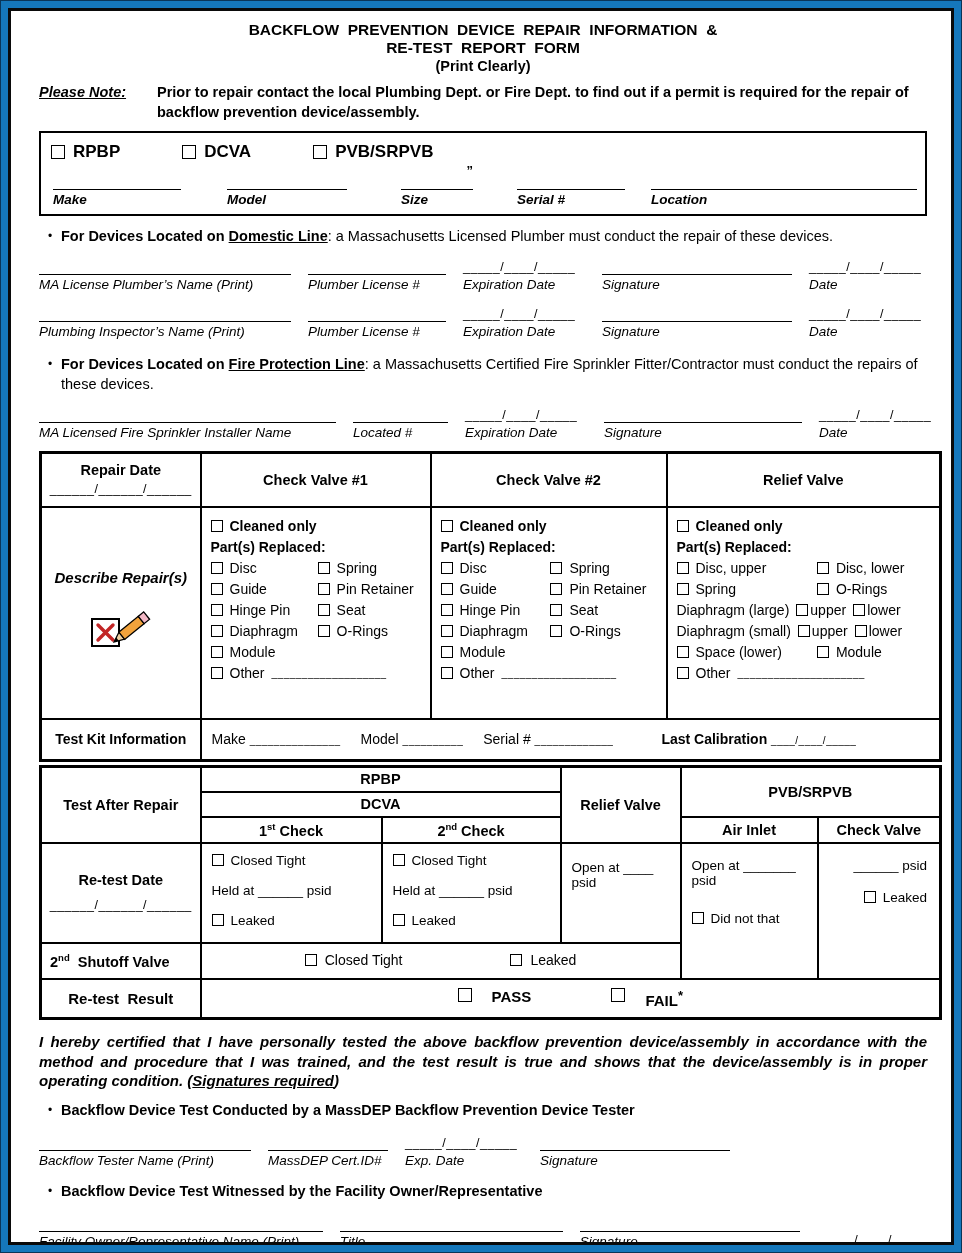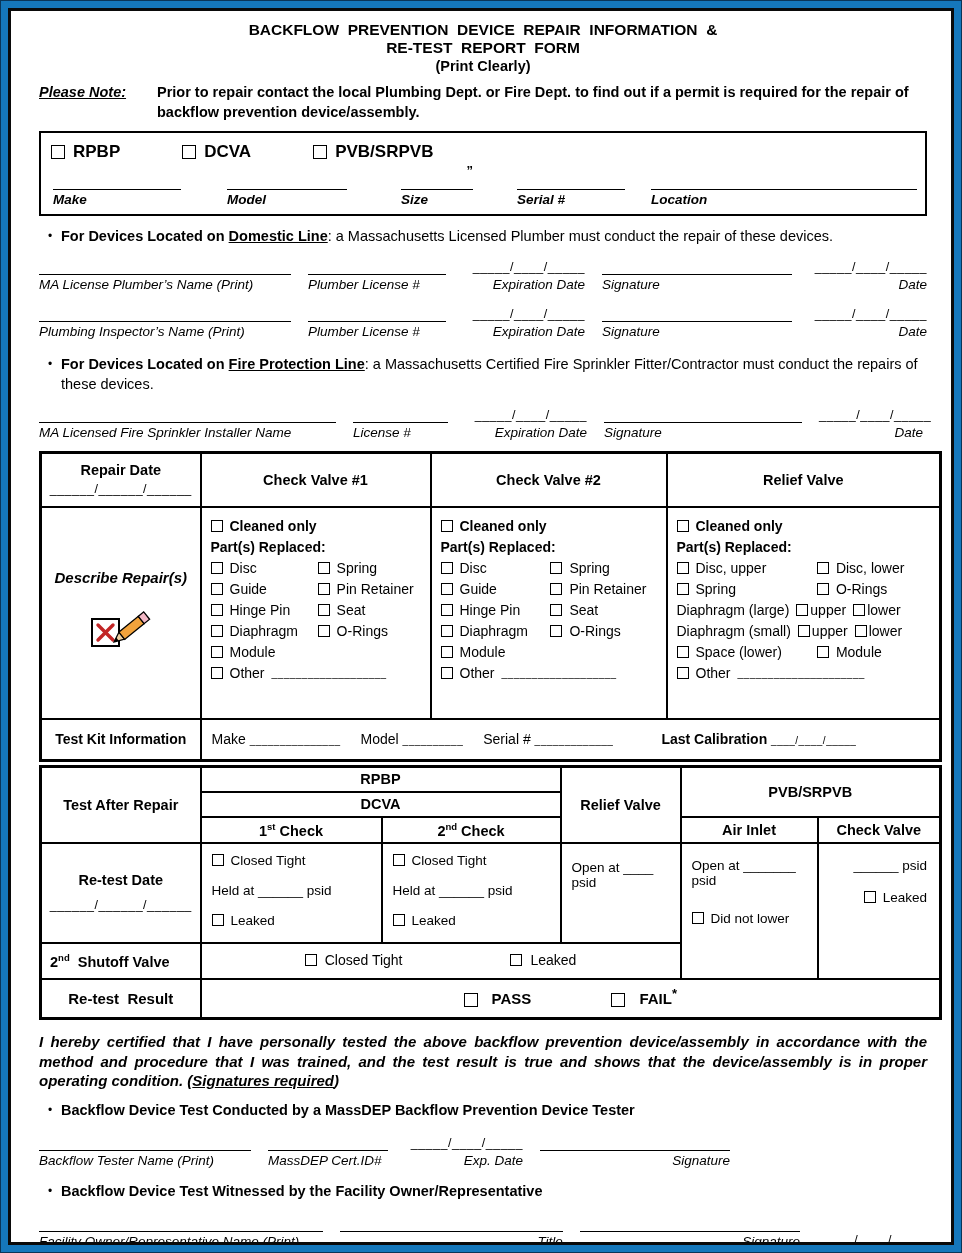--- a/index.html
+++ b/index.html
@@ -32,21 +32,21 @@
 
   .bullet-line { display: flex; margin-top: 10px; font-size: 14.5px; line-height: 20px; }
   .blt { width: 22px; flex: none; text-align: center; font-size: 12px; }
   .bl-bold { font-weight: bold; }
   .bl-under { font-weight: bold; text-decoration: underline; }
 
   .sigrow { display: flex; align-items: flex-end; margin: 14px 0 0 0; }
   .sigrow .fld { margin-right: 17px; }
   .sigrow .fld:last-child { margin-right: 0; }
   .sigrow .lab { font-weight: normal; }
-  .center .lab, .center .pat { text-align: right; }
+  .center .lab, .center .pat { text-align: left; }
 
   table { border-collapse: collapse; table-layout: fixed; width: 903px; }
   td { border: 2px solid #000; padding: 2px 4px; vertical-align: middle; }
   .tbl { border: 3px solid #000; margin-top: 10px; }
   .tblB { margin-top: 3px; }
   .hc { text-align: center; font-weight: bold; font-size: 14.5px; }
   .hc .pat { margin-top: 4px; font-weight: normal; }
 
   .listcell { vertical-align: top; padding: 6px 6px 4px 9px; font-size: 14px; }
   .ci { display: flex; align-items: center; gap: 7px; margin: 4px 0; line-height: 17px; }
@@ -62,21 +62,21 @@
   .kitcell { font-size: 14px; padding-left: 10px; }
   .kitrow { display: flex; align-items: baseline; }
   .kg { margin-right: 20px; white-space: pre; }
 
   .tb-cell { font-size: 13.5px; vertical-align: top; padding: 8px 6px 6px 10px; }
   .tb-cell .ci { margin: 0 0 14px 0; }
   .tb-cell .txt { margin-bottom: 14px; white-space: pre-wrap; }
   sup { font-size: 9.5px; }
   .failsup { font-size: 13px; font-weight: bold; }
   .resultrow { text-align: center; font-weight: bold; font-size: 15px; }
-  .resultrow .opt { display: inline-flex; align-items: flex-end; gap: 14px; margin: 0 38px; }
+  .resultrow .opt { display: inline-flex; align-items: flex-start; gap: 20px; margin: 0 38px; }
   .shutoffrow { text-align: center; font-size: 14px; }
   .shutoffrow .opt { display: inline-flex; align-items: center; gap: 8px; margin: 0 52px; }
 
   .cert { margin-top: 12px; font-weight: bold; font-style: italic; font-size: 15px; line-height: 19.5px; text-align: justify; }
   .cert .u { text-decoration: underline; }
 </style>
 </head>
 <body>
 
 <div class="page">
@@ -187,21 +187,21 @@
     <span><span class="bl-bold">For Devices Located on </span><span class="bl-under">Fire Protection Line</span><span>: a Massachusetts Certified Fire Sprinkler Fitter/Contractor must conduct the repairs of these devices.</span></span>
   </div>
 
   <div class="sigrow">
     <div class="fld" style="width:297px">
       <div class="wl"></div>
       <div class="lab">MA Licensed Fire Sprinkler Installer Name</div>
     </div>
     <div class="fld" style="width:95px">
       <div class="wl"></div>
-      <div class="lab">License #</div>
+      <div class="lab">Located #</div>
     </div>
     <div class="fld center" style="width:122px">
       <div class="pat">_____/____/_____</div>
       <div class="lab">Expiration Date</div>
     </div>
     <div class="fld" style="width:198px">
       <div class="wl"></div>
       <div class="lab">Signature</div>
     </div>
     <div class="fld center" style="width:104px">
@@ -492,21 +492,21 @@
                 <span>Leaked</span>
               </div>
       </td>
       <td class="tb-cell" style="padding-top:16px">
         <div class="txt">Open at ____ psid</div>
       </td>
       <td class="tb-cell" rowspan="2" style="padding-top:14px">
         <div class="txt">Open at _______ psid</div>
         <div class="ci" style="margin-top:22px">
                 <span class="cb"></span>
-                <span>Did not lower</span>
+                <span>Did not that</span>
               </div>
       </td>
       <td class="tb-cell" rowspan="2" style="padding-top:14px;text-align:right;padding-right:12px">
         <div class="txt">______ psid</div>
         <div class="ci" style="margin-top:16px;justify-content:flex-end">
                 <span class="cb"></span>
                 <span>Leaked</span>
               </div>
       </td>
     </tr>

